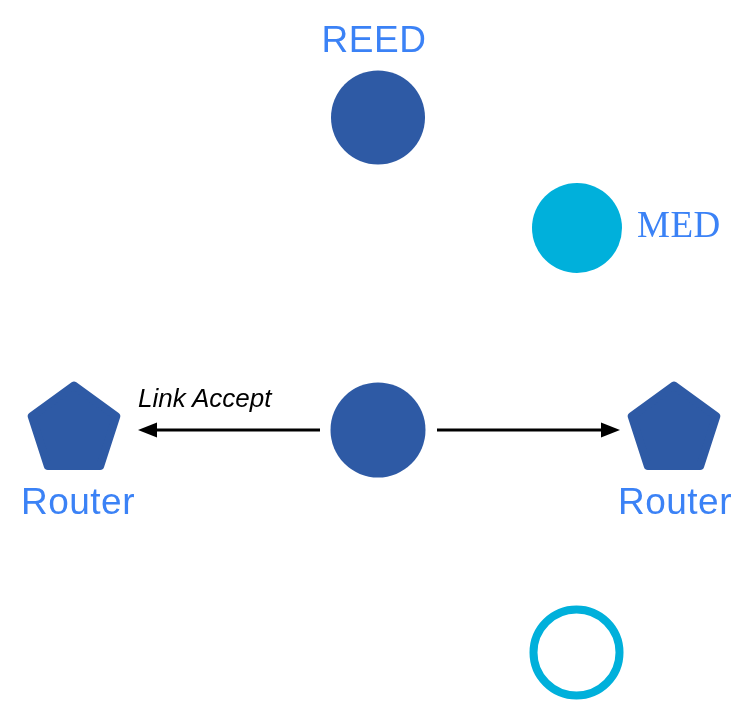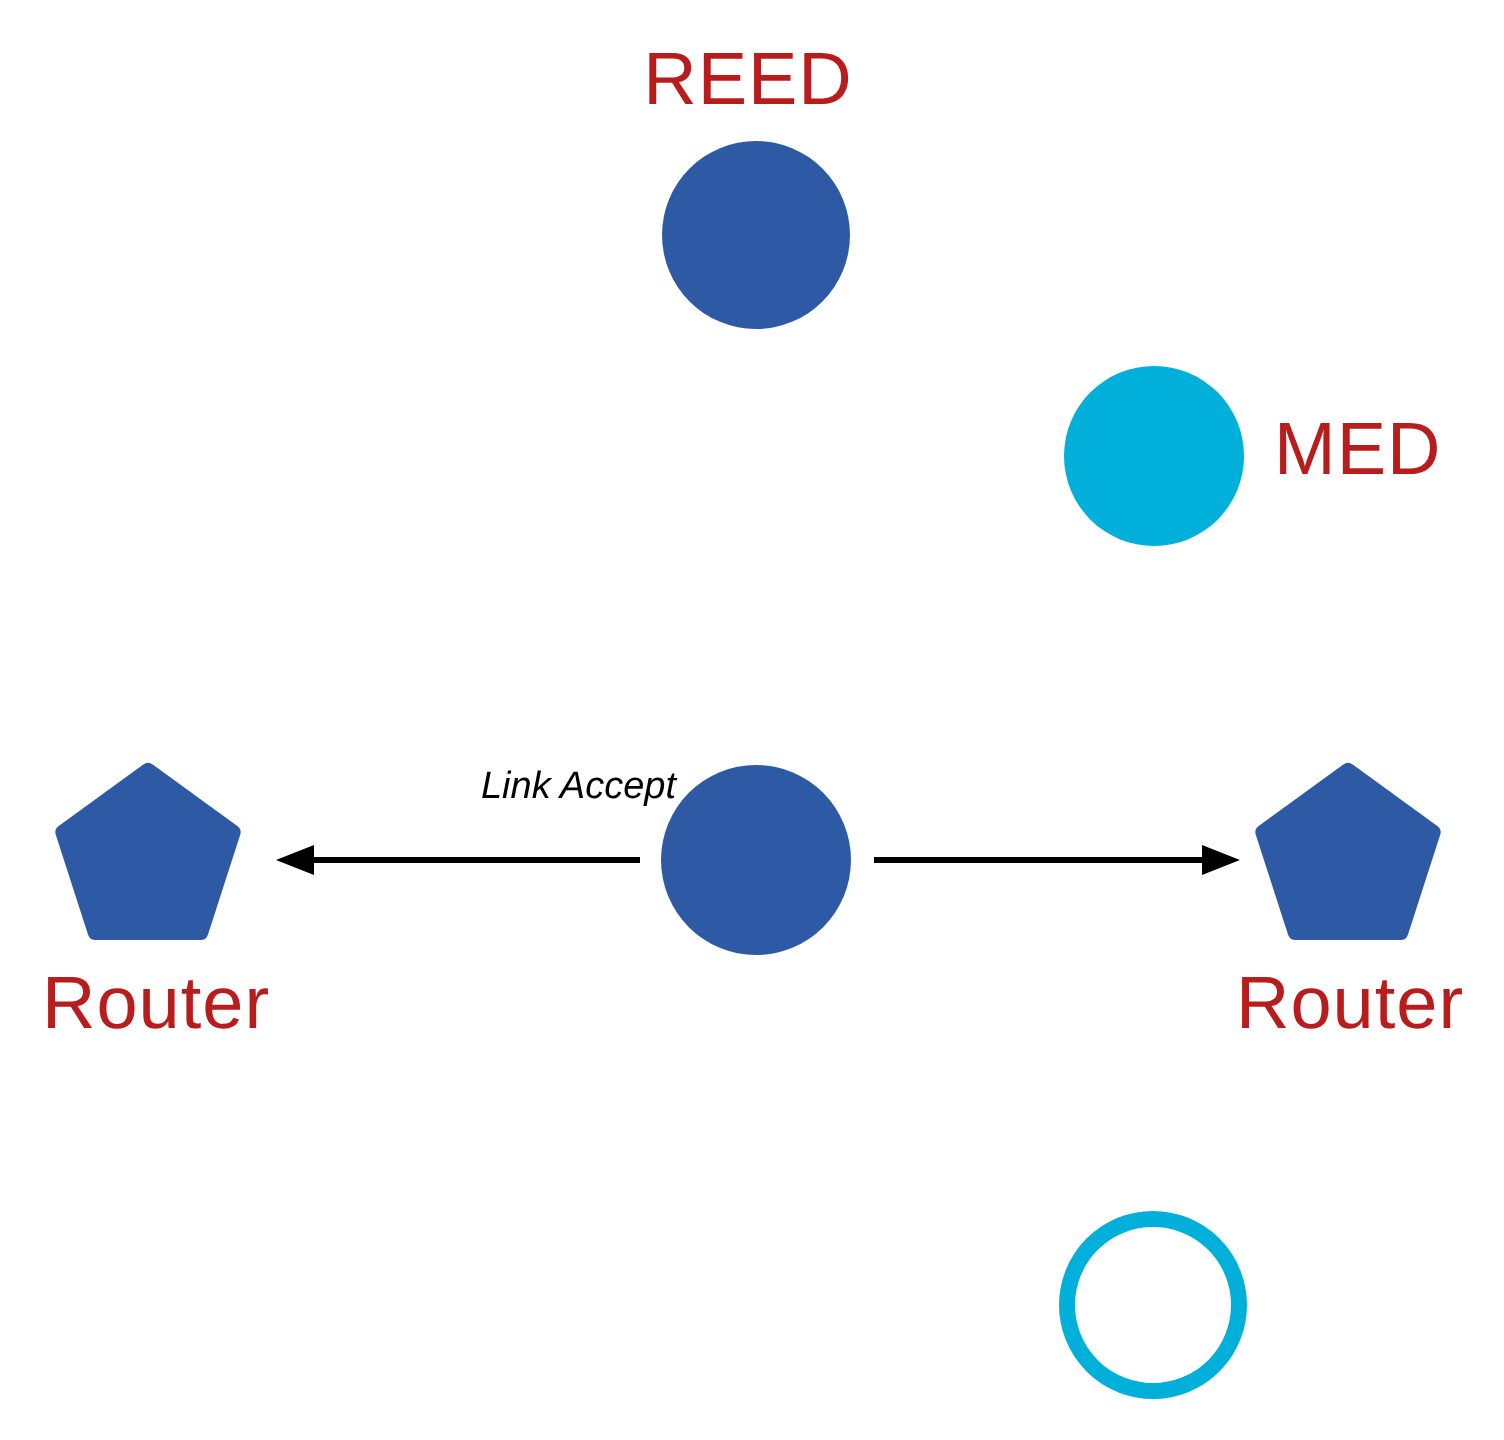--- a/index.html
+++ b/index.html
@@ -18,41 +18,41 @@
   .shapes-layer {
     position: absolute;
     left: 0;
     top: 0;
   }
   .node-label {
     position: absolute;
     width: 200px;
     font-size: 37px;
     line-height: 1.2;
-    color: #b91c1c;
+    color: #3b82f6;
     text-align: center;
     white-space: nowrap;
     letter-spacing: 0.5px;
   }
   .node-label.left-anchored {
     text-align: left;
   }
   .edge-label {
     position: absolute;
     width: 200px;
-    font-size: 19px;
+    font-size: 26px;
     line-height: 1.2;
     font-style: italic;
     color: #000000;
-    text-align: right;
+    text-align: left;
     white-space: nowrap;
   }
   
   .reed-label        { left: 274px; top: 18px;  }
-  .med-label         { left: 637px; top: 203px; width: 115px; }
+  .med-label         { left: 637px; top: 203px; width: 115px; font-family: Liberation Serif, serif; }
   .router-left-label { left: -22px; top: 480px; }
   .router-right-label{ left: 575px; top: 480px; }
   .sed-label         { left: 645px; top: 630px; width: 107px; }
   .link-accept-label { left: 138px; top: 383px; }
 </style>
 </head>
 <body>
 
 <div class="canvas">
 

